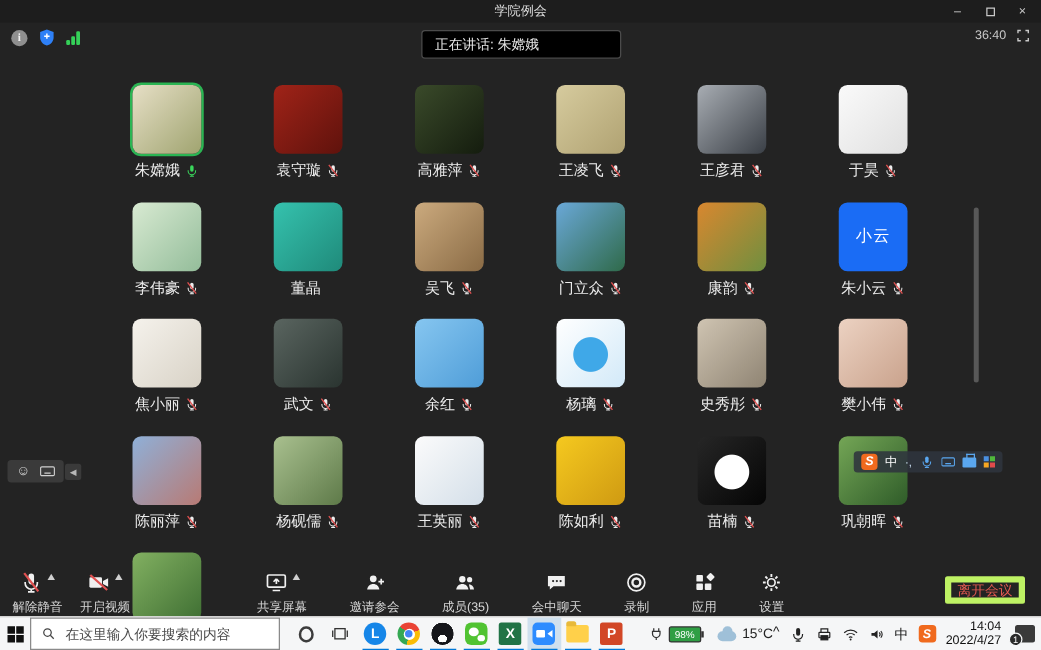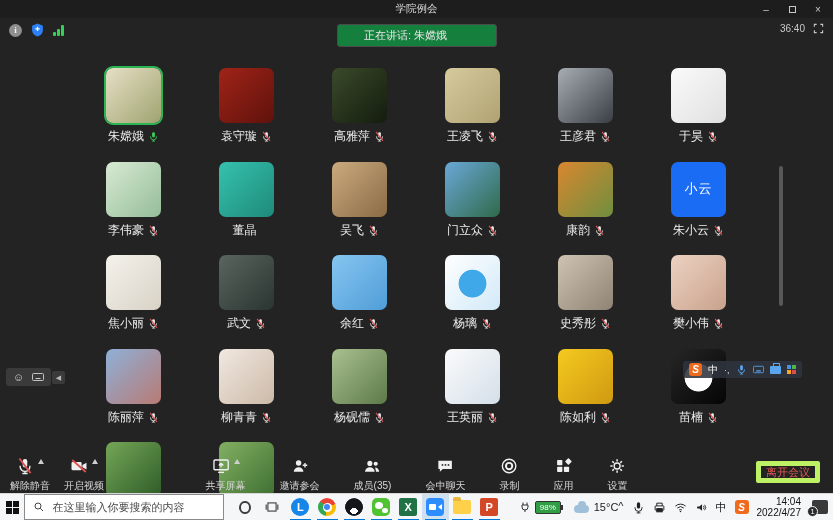--- a/index.html
+++ b/index.html
@@ -19,23 +19,23 @@
   .status-left { position: absolute; top: 23px; left: 9px; display: flex; align-items: center; gap: 9px; }
   .info-icon { width: 13px; height: 13px; border-radius: 50%; background: #8f8f8f; color: #f2f2f2;
                font-size: 9px; font-weight: bold; display: flex; align-items: center; justify-content: center;
                font-family: "Liberation Serif", serif; }
   .signal-icon { display: flex; align-items: flex-end; gap: 1.5px; height: 11px; }
   .signal-icon i { display: block; width: 2.5px; background: #35d058; border-radius: 1px; }
   .timer-area { position: absolute; top: 23px; right: 9px; display: flex; align-items: center; gap: 8px; }
   .timer { color: #c9c9c9; font-size: 10px; }
 
   
-  .toast { position: absolute; left: 337px; top: 24px; width: 160px; height: 23px; background: #15803d;
+  .toast { position: absolute; left: 337px; top: 24px; width: 160px; height: 23px; background: #000000;
            border: 1px solid #4b4b4b; border-radius: 3px; color: #e8e8e8; font-size: 11px;
-           display: flex; align-items: center; padding-left: 26px; }
+           display: flex; align-items: center; padding-left: 10px; }
 
   
   .grid { position: absolute; left: 77px; top: 68px; width: 678px; display: grid;
           grid-template-columns: repeat(6, 1fr); grid-auto-rows: 93.5px; }
   .tile { display: flex; flex-direction: column; align-items: center; cursor: default; }
   .avatar { width: 55px; height: 55px; border-radius: 7px; display: flex; align-items: center;
             justify-content: center; overflow: hidden; }
   .tile.speaking .avatar { box-shadow: 0 0 0 2px #2bb553; }
   .avatar-text { color: #fff; font-size: 13px; letter-spacing: 1px; }
   .nameline { margin-top: 7px; display: flex; align-items: center; gap: 4px; height: 13px; }
@@ -491,36 +491,20 @@
             <svg viewBox="0 0 24 24">
               <rect x="9" y="2.5" width="6" height="11.5" rx="3" fill="#ececec"></rect>
               <path d="M5.5 11.5v1.2a6.5 6.5 0 0 0 13 0v-1.2" fill="none" stroke="#ececec" stroke-width="1.8"></path>
               <path d="M12 19.5V22M8.5 22h7" stroke="#ececec" stroke-width="1.8"></path>
               <line x1="4.5" y1="2" x2="19.5" y2="21.5" stroke="#e05050" stroke-width="2.4"></line>
             </svg>
           </span>
     </div>
   </div>
 
-  <div class="tile">
-    <div class="avatar" style="background: linear-gradient(135deg, rgb(240, 232, 224), rgb(205, 186, 168));">
-      <span class="avatar-text"></span>
-    </div>
-    <div class="nameline">
-      <span class="pname">柳青青</span>
-      <span class="pmic">
-            <svg viewBox="0 0 24 24">
-              <rect x="9" y="2.5" width="6" height="11.5" rx="3" fill="#ececec"></rect>
-              <path d="M5.5 11.5v1.2a6.5 6.5 0 0 0 13 0v-1.2" fill="none" stroke="#ececec" stroke-width="1.8"></path>
-              <path d="M12 19.5V22M8.5 22h7" stroke="#ececec" stroke-width="1.8"></path>
-              <line x1="4.5" y1="2" x2="19.5" y2="21.5" stroke="#e05050" stroke-width="2.4"></line>
-            </svg>
-          </span>
-    </div>
-  </div>
 
   <div class="tile">
     <div class="avatar" style="background: linear-gradient(135deg, rgb(169, 192, 143), rgb(94, 122, 73));">
       <span class="avatar-text"></span>
     </div>
     <div class="nameline">
       <span class="pname">杨砚儒</span>
       <span class="pmic">
             <svg viewBox="0 0 24 24">
               <rect x="9" y="2.5" width="6" height="11.5" rx="3" fill="#ececec"></rect>

